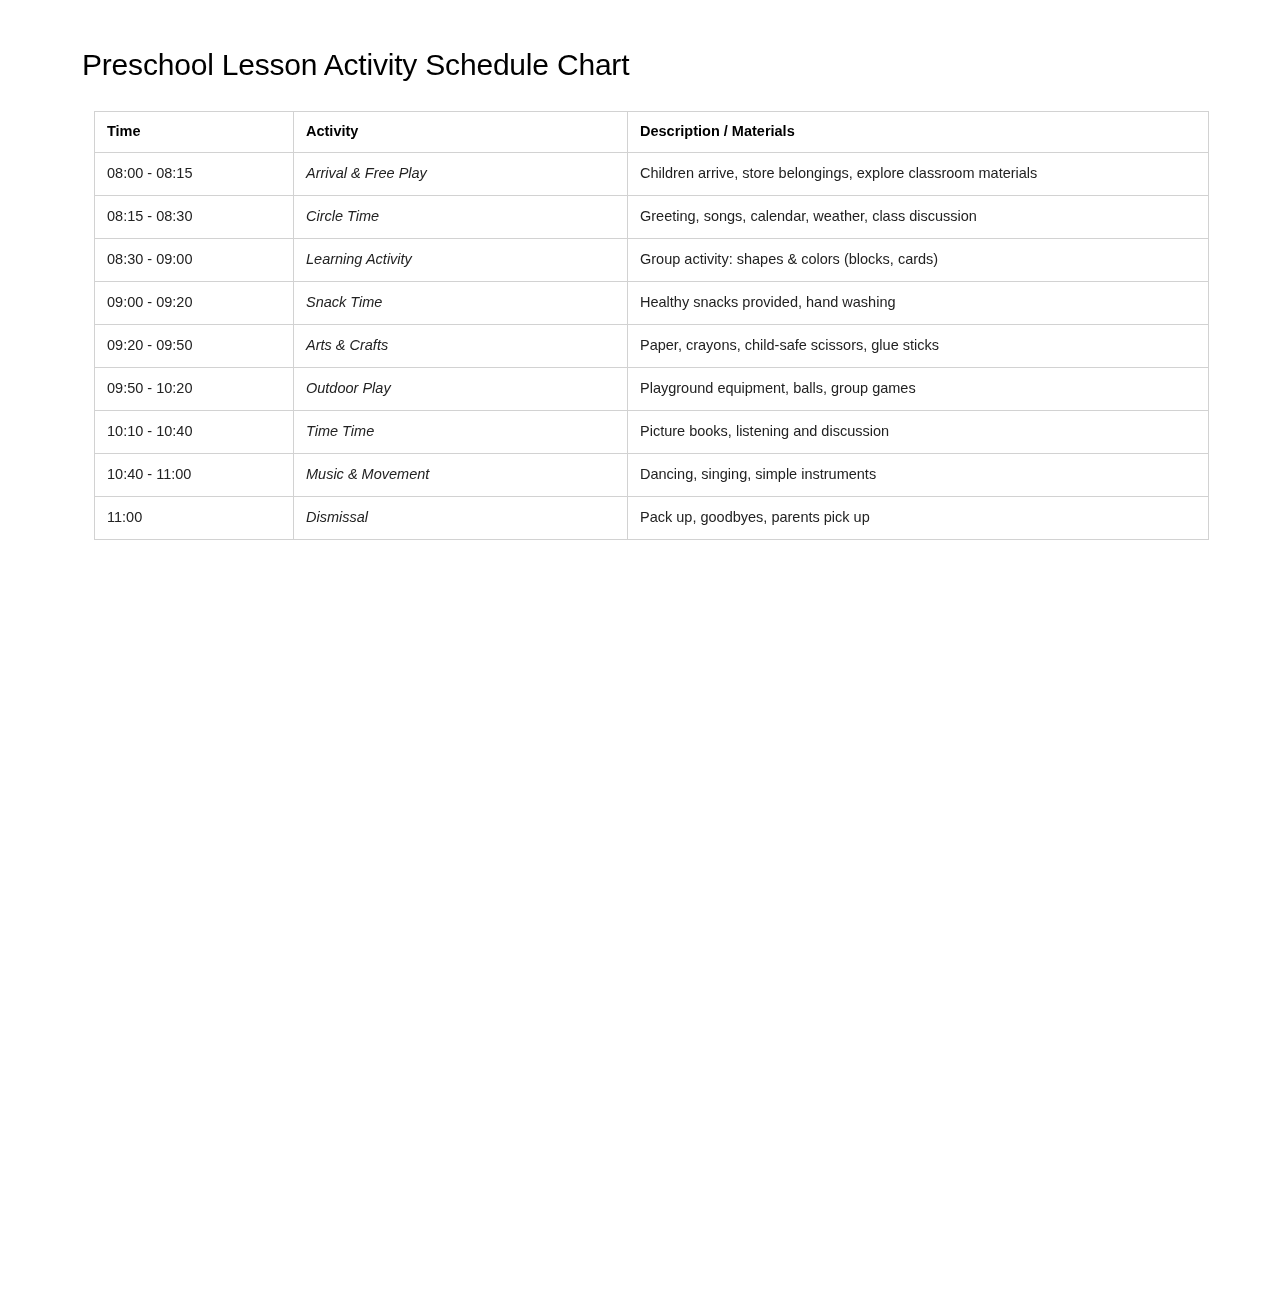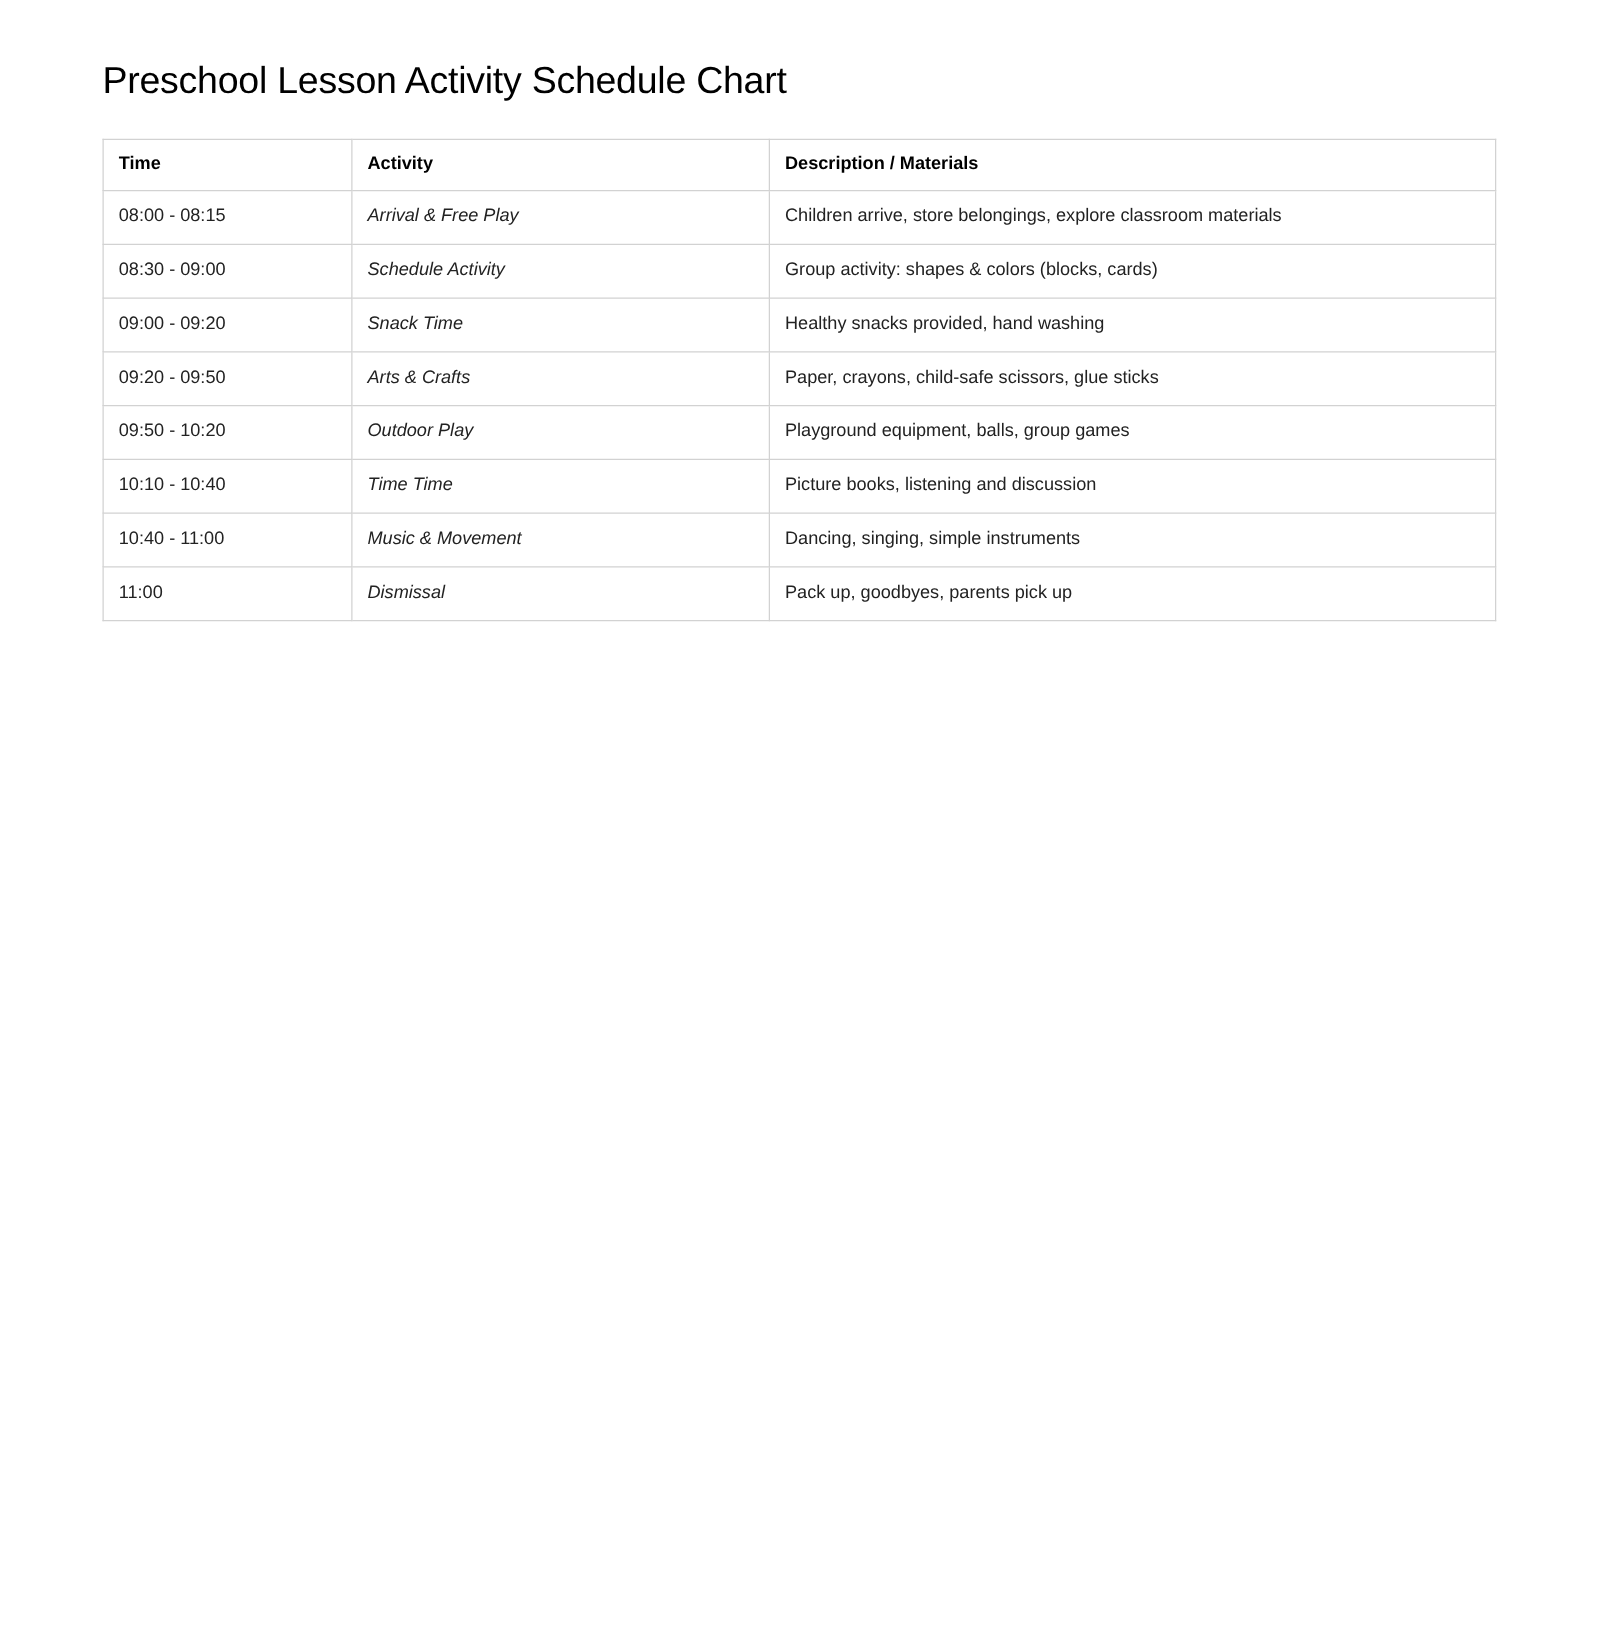--- a/index.html
+++ b/index.html
@@ -25,20 +25,21 @@
     color: #000000;
     margin: 0 0 28px 0;
     letter-spacing: -0.2px;
     line-height: 1.15;
   }
   .schedule-table {
     border-collapse: collapse;
     width: 1114px;
     table-layout: fixed;
     border: 1px solid #c9c9c9;
+    margin-left: 12px;
   }
   .schedule-table col.col-time    { width: 199px; }
   .schedule-table col.col-act     { width: 334px; }
   .schedule-table col.col-desc    { width: 581px; }
 
   .schedule-table th,
   .schedule-table td {
     border: 1px solid #d2d2d2;
     text-align: left;
     vertical-align: middle;
@@ -83,22 +84,27 @@
         <th class="head-desc">Description / Materials</th>
       </tr>
     </thead>
     <tbody id="table-body">
     <tr>
           <td class="cell-time">08:00 - 08:15</td>
           <td class="cell-activity">Arrival &amp; Free Play</td>
           <td class="cell-desc">Children arrive, store belongings, explore classroom materials</td>
         </tr>
         <tr>
+          <td class="cell-time">08:15 - 08:30</td>
+          <td class="cell-activity">Circle Time</td>
+          <td class="cell-desc">Greeting, songs, calendar, weather, class discussion</td>
+        </tr>
+        <tr>
           <td class="cell-time">08:30 - 09:00</td>
-          <td class="cell-activity">Schedule Activity</td>
+          <td class="cell-activity">Learning Activity</td>
           <td class="cell-desc">Group activity: shapes &amp; colors (blocks, cards)</td>
         </tr>
         <tr>
           <td class="cell-time">09:00 - 09:20</td>
           <td class="cell-activity">Snack Time</td>
           <td class="cell-desc">Healthy snacks provided, hand washing</td>
         </tr>
         <tr>
           <td class="cell-time">09:20 - 09:50</td>
           <td class="cell-activity">Arts &amp; Crafts</td>

